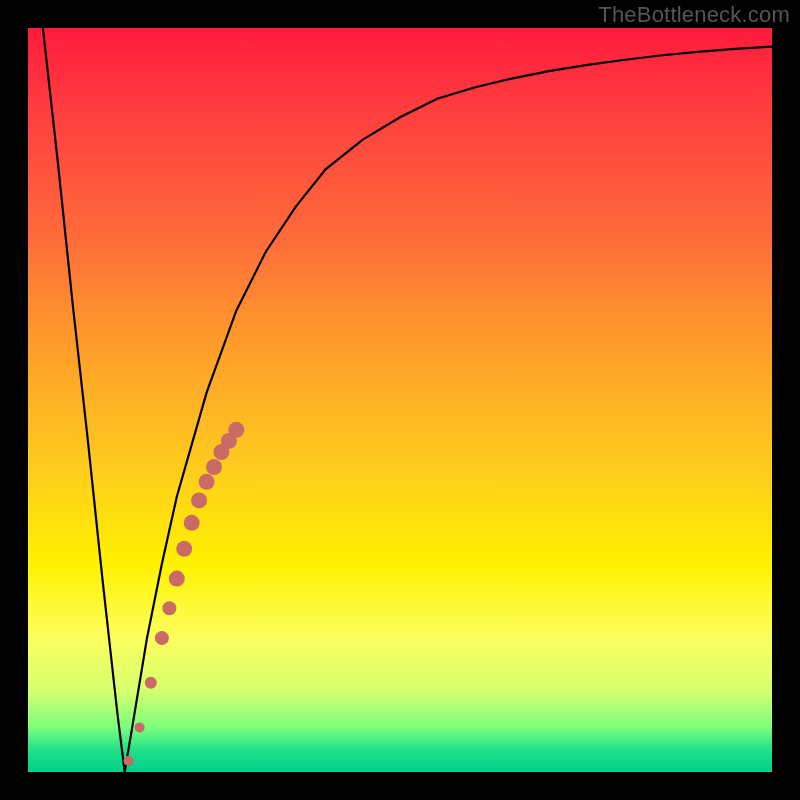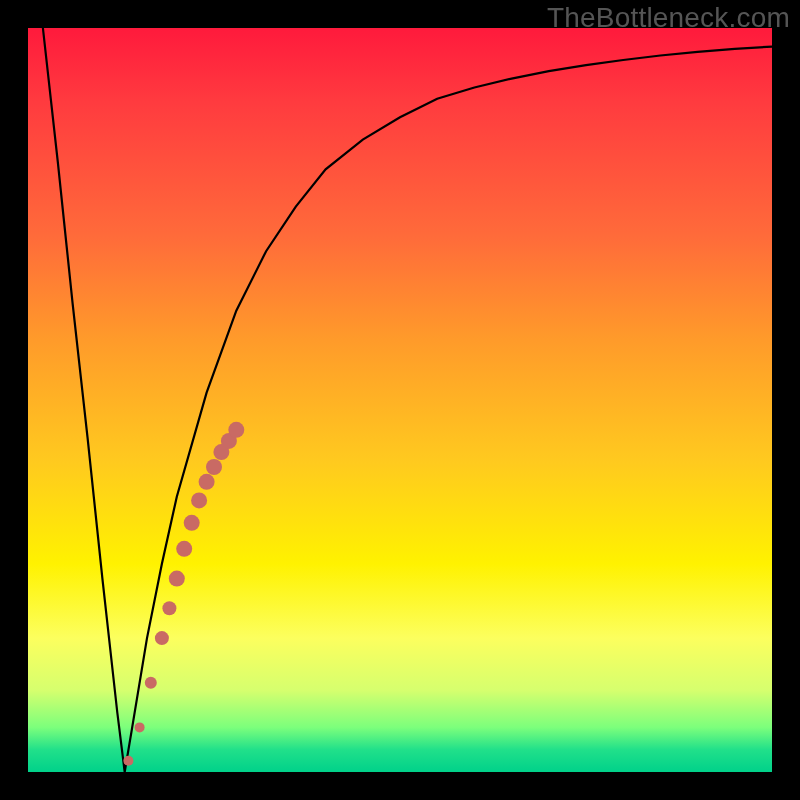--- a/index.html
+++ b/index.html
@@ -14,21 +14,21 @@
     width: 800px;
     height: 800px;
     background: #000;
     position: relative;
   }
   .watermark {
     position: absolute;
     top: 2px;
     right: 10px;
     font-family: Arial, Helvetica, sans-serif;
-    font-size: 28px;
+    font-size: 22px;
     font-weight: 500;
     color: #555555;
     letter-spacing: 0.2px;
   }
   .plot {
     position: absolute;
     left: 28px;
     top: 28px;
     width: 744px;
     height: 744px;

